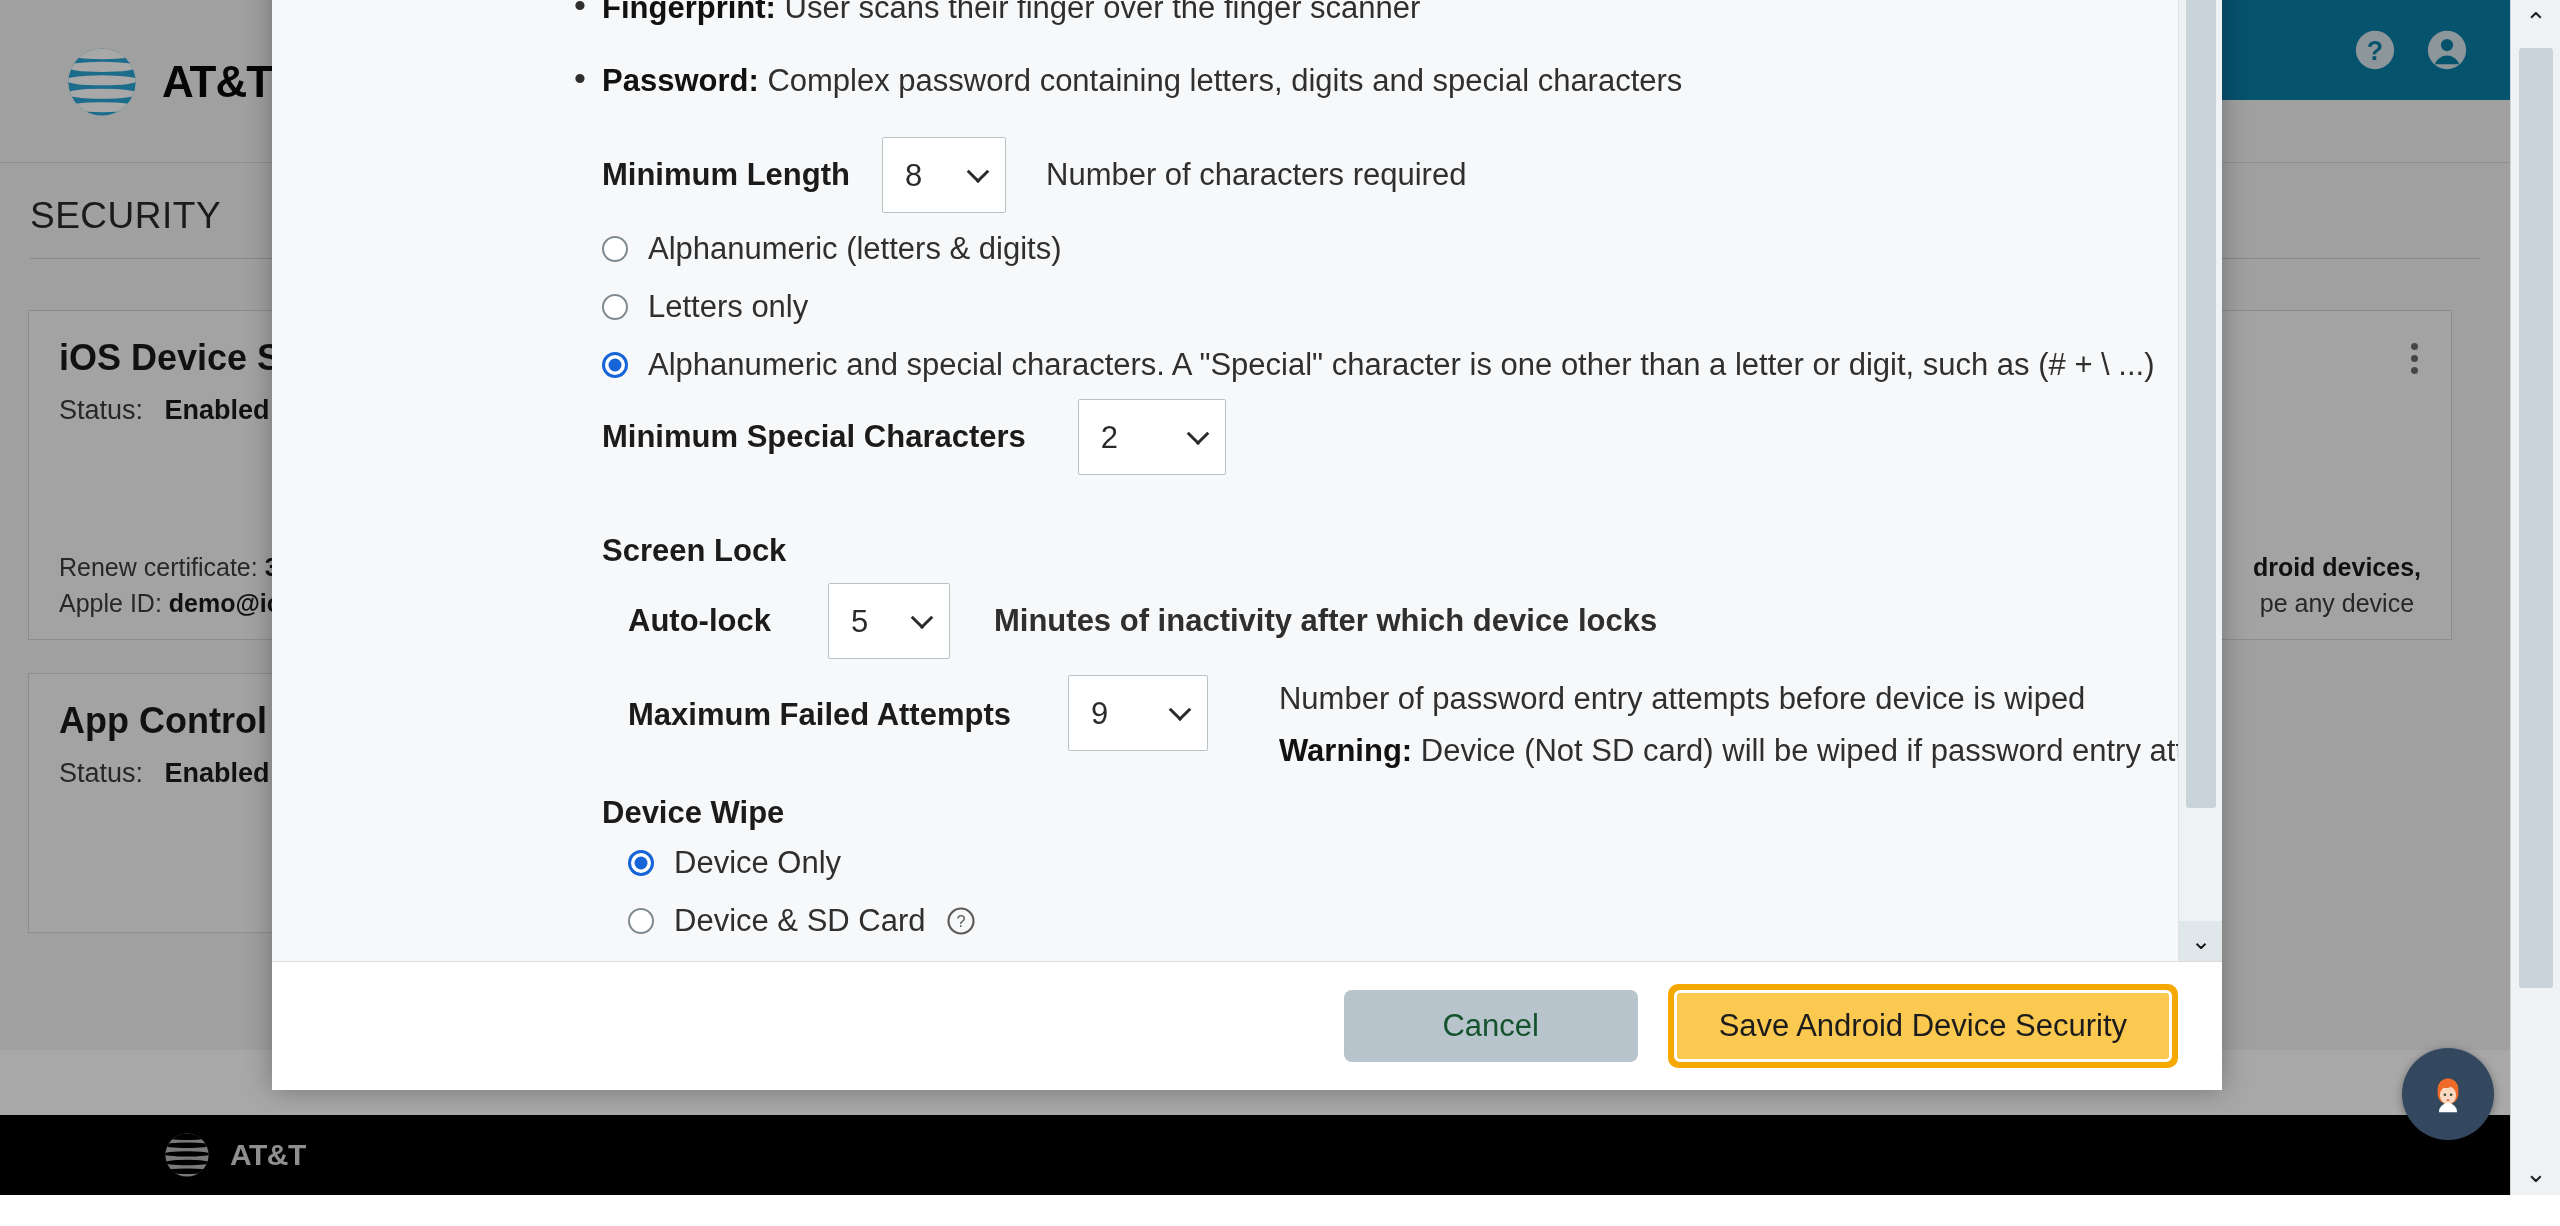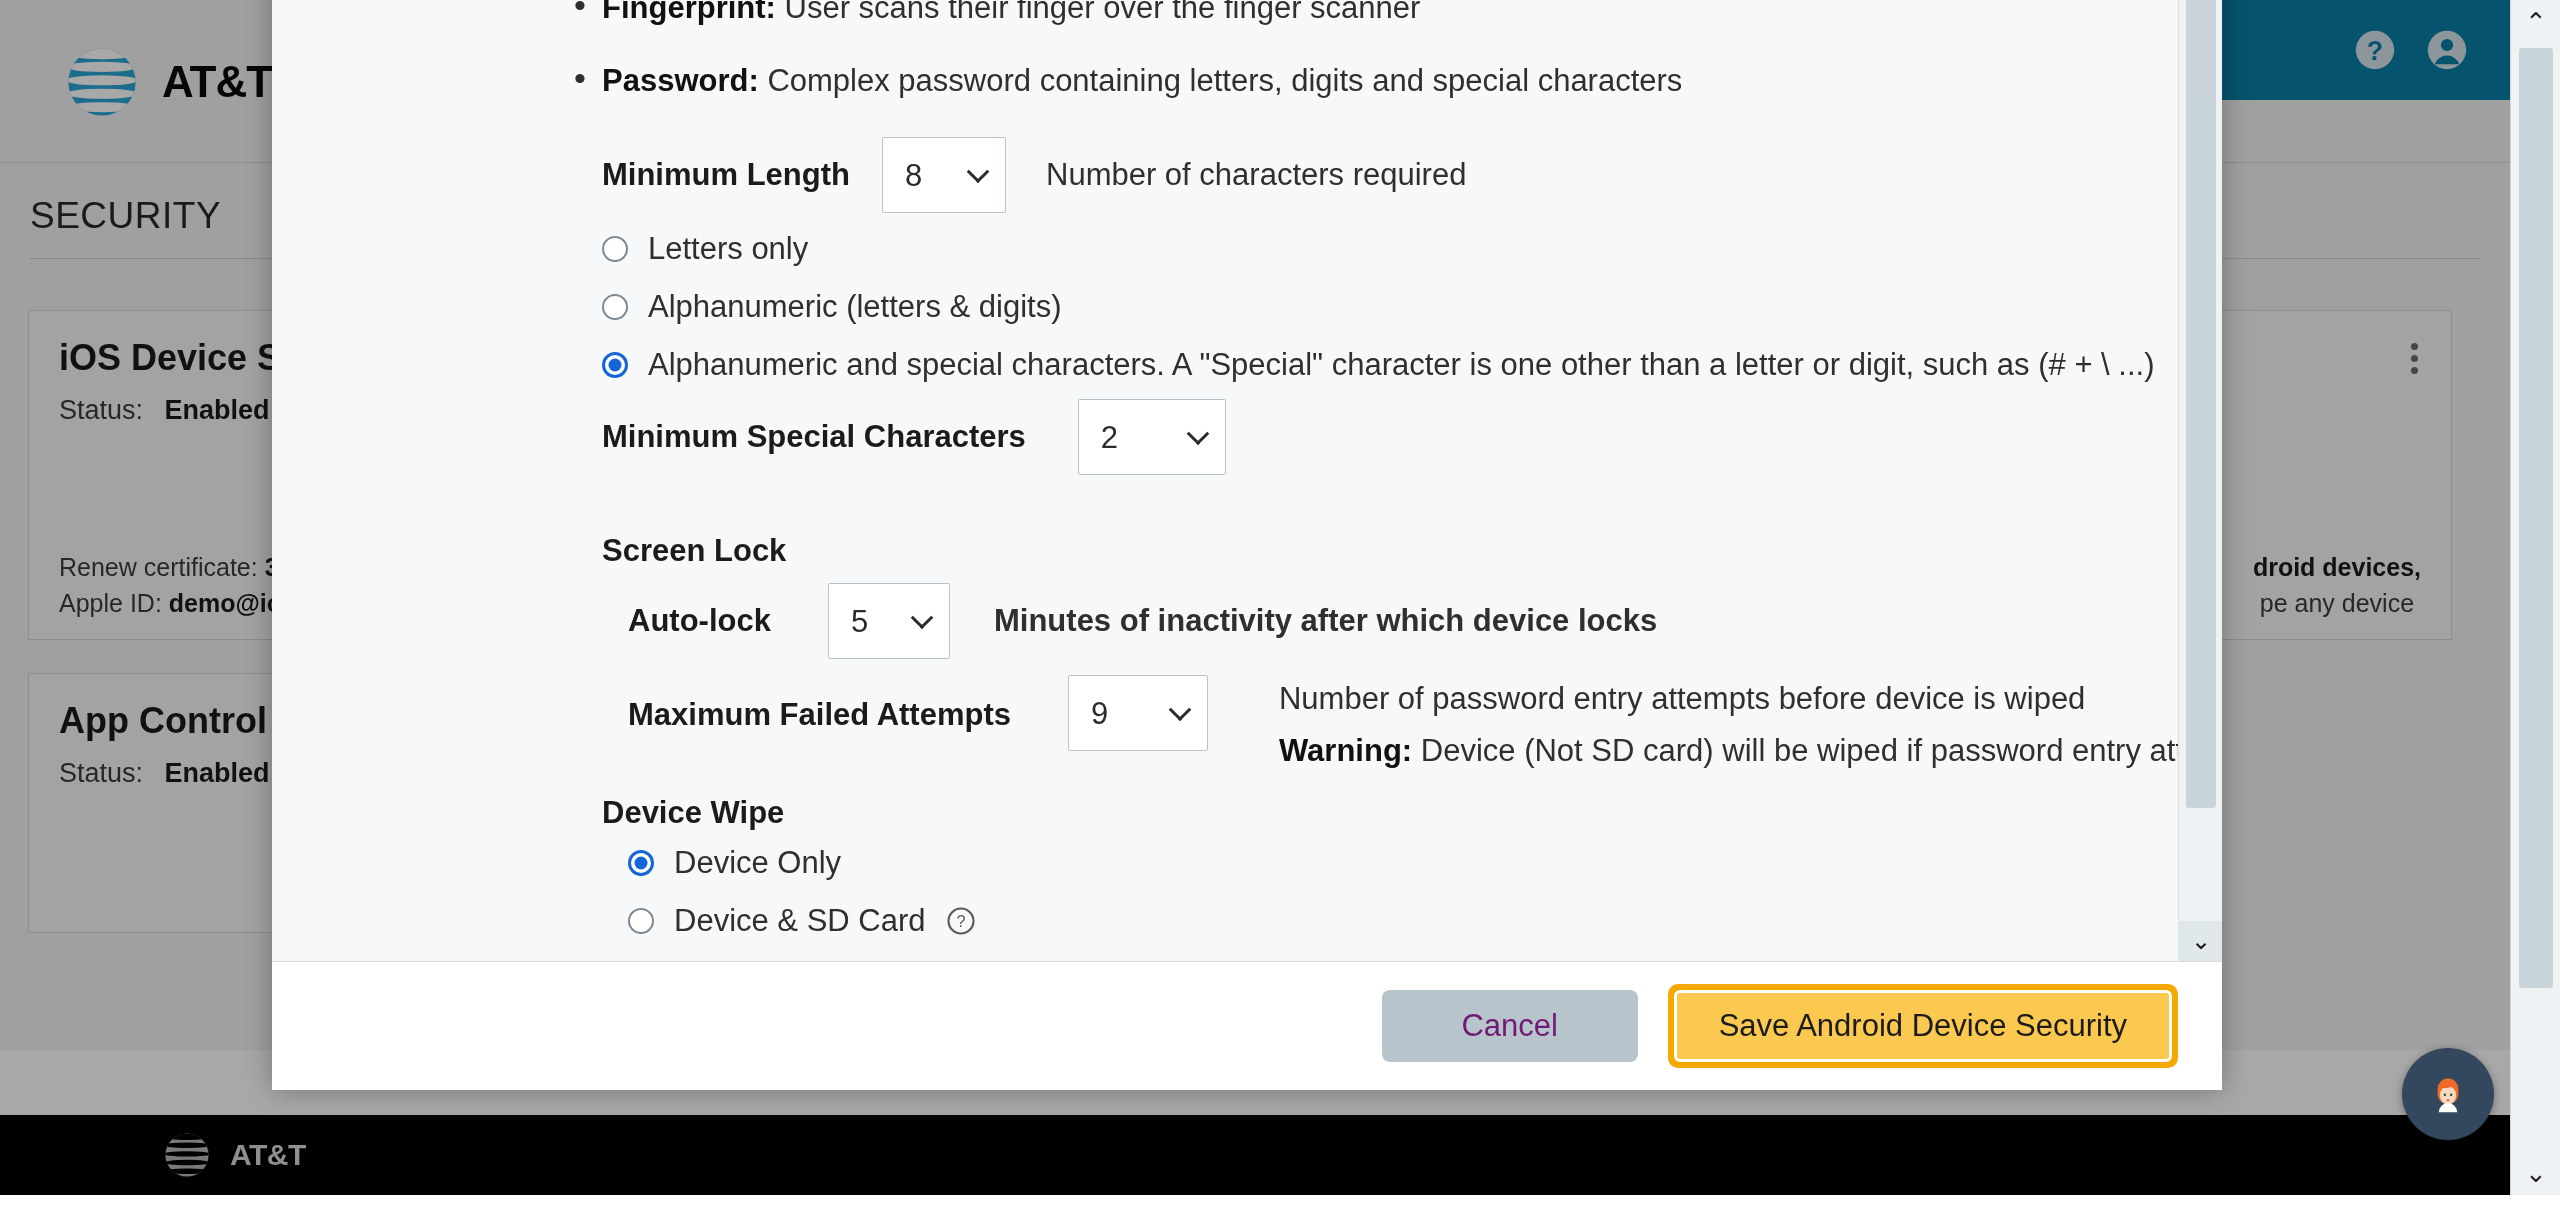--- a/index.html
+++ b/index.html
@@ -294,22 +294,22 @@
     background: #ffffff;
     display: flex; align-items: center; justify-content: flex-end;
     padding-right: 44px; gap: 30px;
   }
   .btn {
     font-family: "Liberation Sans", sans-serif;
     font-size: 31px; border: none; cursor: pointer;
     border-radius: 8px;
   }
   .btn-cancel {
-    background: #b7c4cb; color: #701a75;
-    width: 256px; height: 72px;
+    background: #b7c4cb; color: #14532d;
+    width: 294px; height: 72px;
   }
   .btn-save-wrap {
     border: 6px solid #F5A800;
     border-radius: 10px;
     background: #F5A800;
   }
   .btn-save {
     background: #FBC850; color: #1c1c1c;
     height: 72px; padding: 0 42px;
     border: 3px solid #ffffff;
@@ -492,25 +492,25 @@
               <select class="sel" style="width:124px;">
                 <option>8</option>
               </select>
             </span>
             <span class="hint" style="margin-left:40px;">Number of characters required</span>
           </div>
 
           <div style="margin-top:18px;">
             <label class="radio-row">
               <span class="radio"></span>
-              <span class="radio-label">Letters only</span>
+              <span class="radio-label">Alphanumeric (letters &amp; digits)</span>
             </label>
             <label class="radio-row">
               <span class="radio"></span>
-              <span class="radio-label">Alphanumeric (letters &amp; digits)</span>
+              <span class="radio-label">Letters only</span>
             </label>
             <label class="radio-row" style="margin-bottom:16px;">
               <span class="radio checked"></span>
               <span class="radio-label">Alphanumeric and special characters. A "Special" character is one other than a letter or digit, such as  (# + \ ...)</span>
             </label>
           </div>
 
           <div class="row" style="margin-top:14px;margin-bottom:58px;">
             <span class="lbl">Minimum Special Characters</span>
             <span class="sel-wrap" style="margin-left:52px;">

